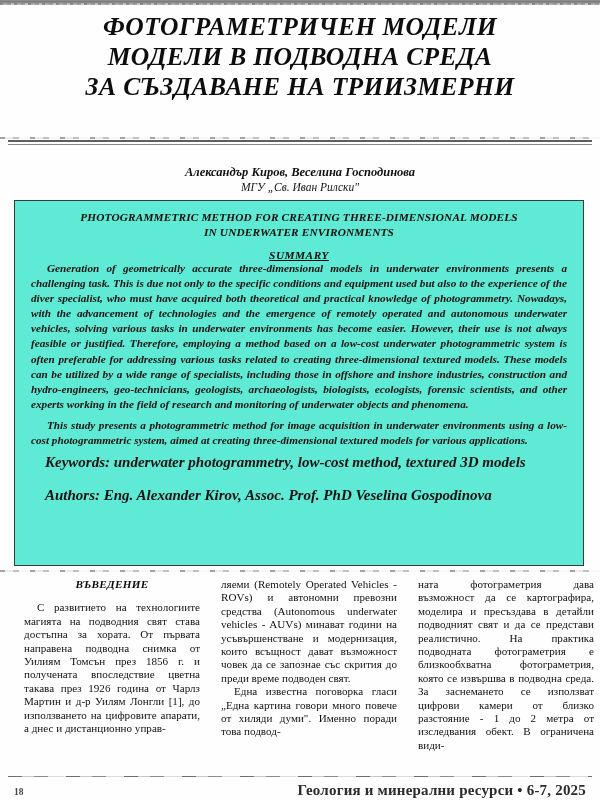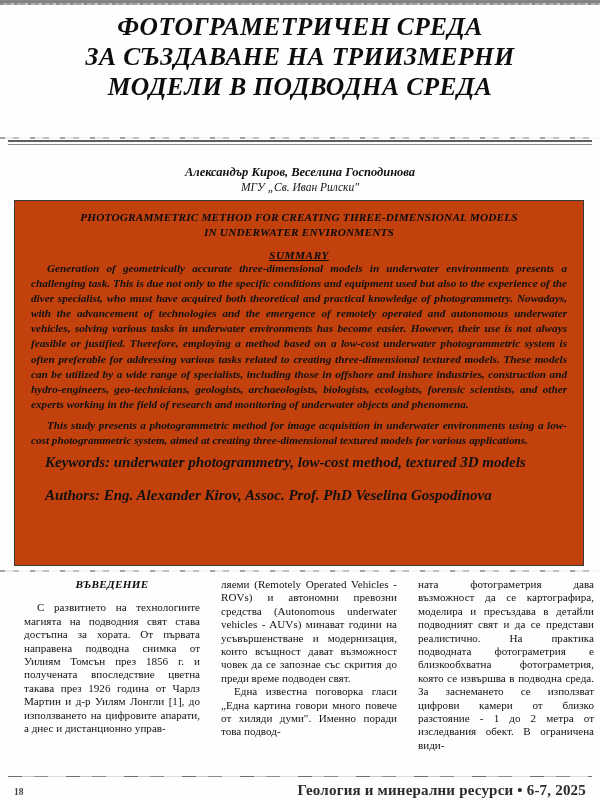--- a/index.html
+++ b/index.html
@@ -103,21 +103,21 @@
   }
 
   
   .abstract-box {
     position: absolute;
     left: 14px; top: 200px;
     width: 570px;
     height: 366px;
     border: 1px solid #3a3a3a;
     box-sizing: border-box;
-    background: #c2410c;
+    background: #5eead4;
   }
   .abstract-inner {
     padding: 9px 16px 0 16px;
   }
   .en-title {
     text-align: center;
     font-family: "Liberation Serif", serif;
     font-style: italic;
     font-weight: bold;
     font-size: 11.3px;
@@ -226,23 +226,23 @@
 </style>
 </head>
 <body>
 
 <div id="page">
 
   <div class="scan-edge-top"></div>
   <div class="scan-edge-top2"></div>
 
   <div class="title-block">
-    <div class="title-line">ФОТОГРАМЕТРИЧЕН СРЕДА</div>
+    <div class="title-line">ФОТОГРАМЕТРИЧЕН МОДЕЛИ</div>
+    <div class="title-line">МОДЕЛИ В ПОДВОДНА СРЕДА</div>
     <div class="title-line">ЗА СЪЗДАВАНЕ НА ТРИИЗМЕРНИ</div>
-    <div class="title-line">МОДЕЛИ В ПОДВОДНА СРЕДА</div>
   </div>
 
   <div class="rule-thick" style="top:140px;"></div>
   <div class="scan-noise" style="top:137px;"></div>
   <div class="rule-thin" style="top:144px;"></div>
 
   <div class="authors-block">
     <div class="authors-names">Александър Киров, Веселина Господинова</div>
     <div class="authors-affil">МГУ „Св. Иван Рилски"</div>
   </div>

